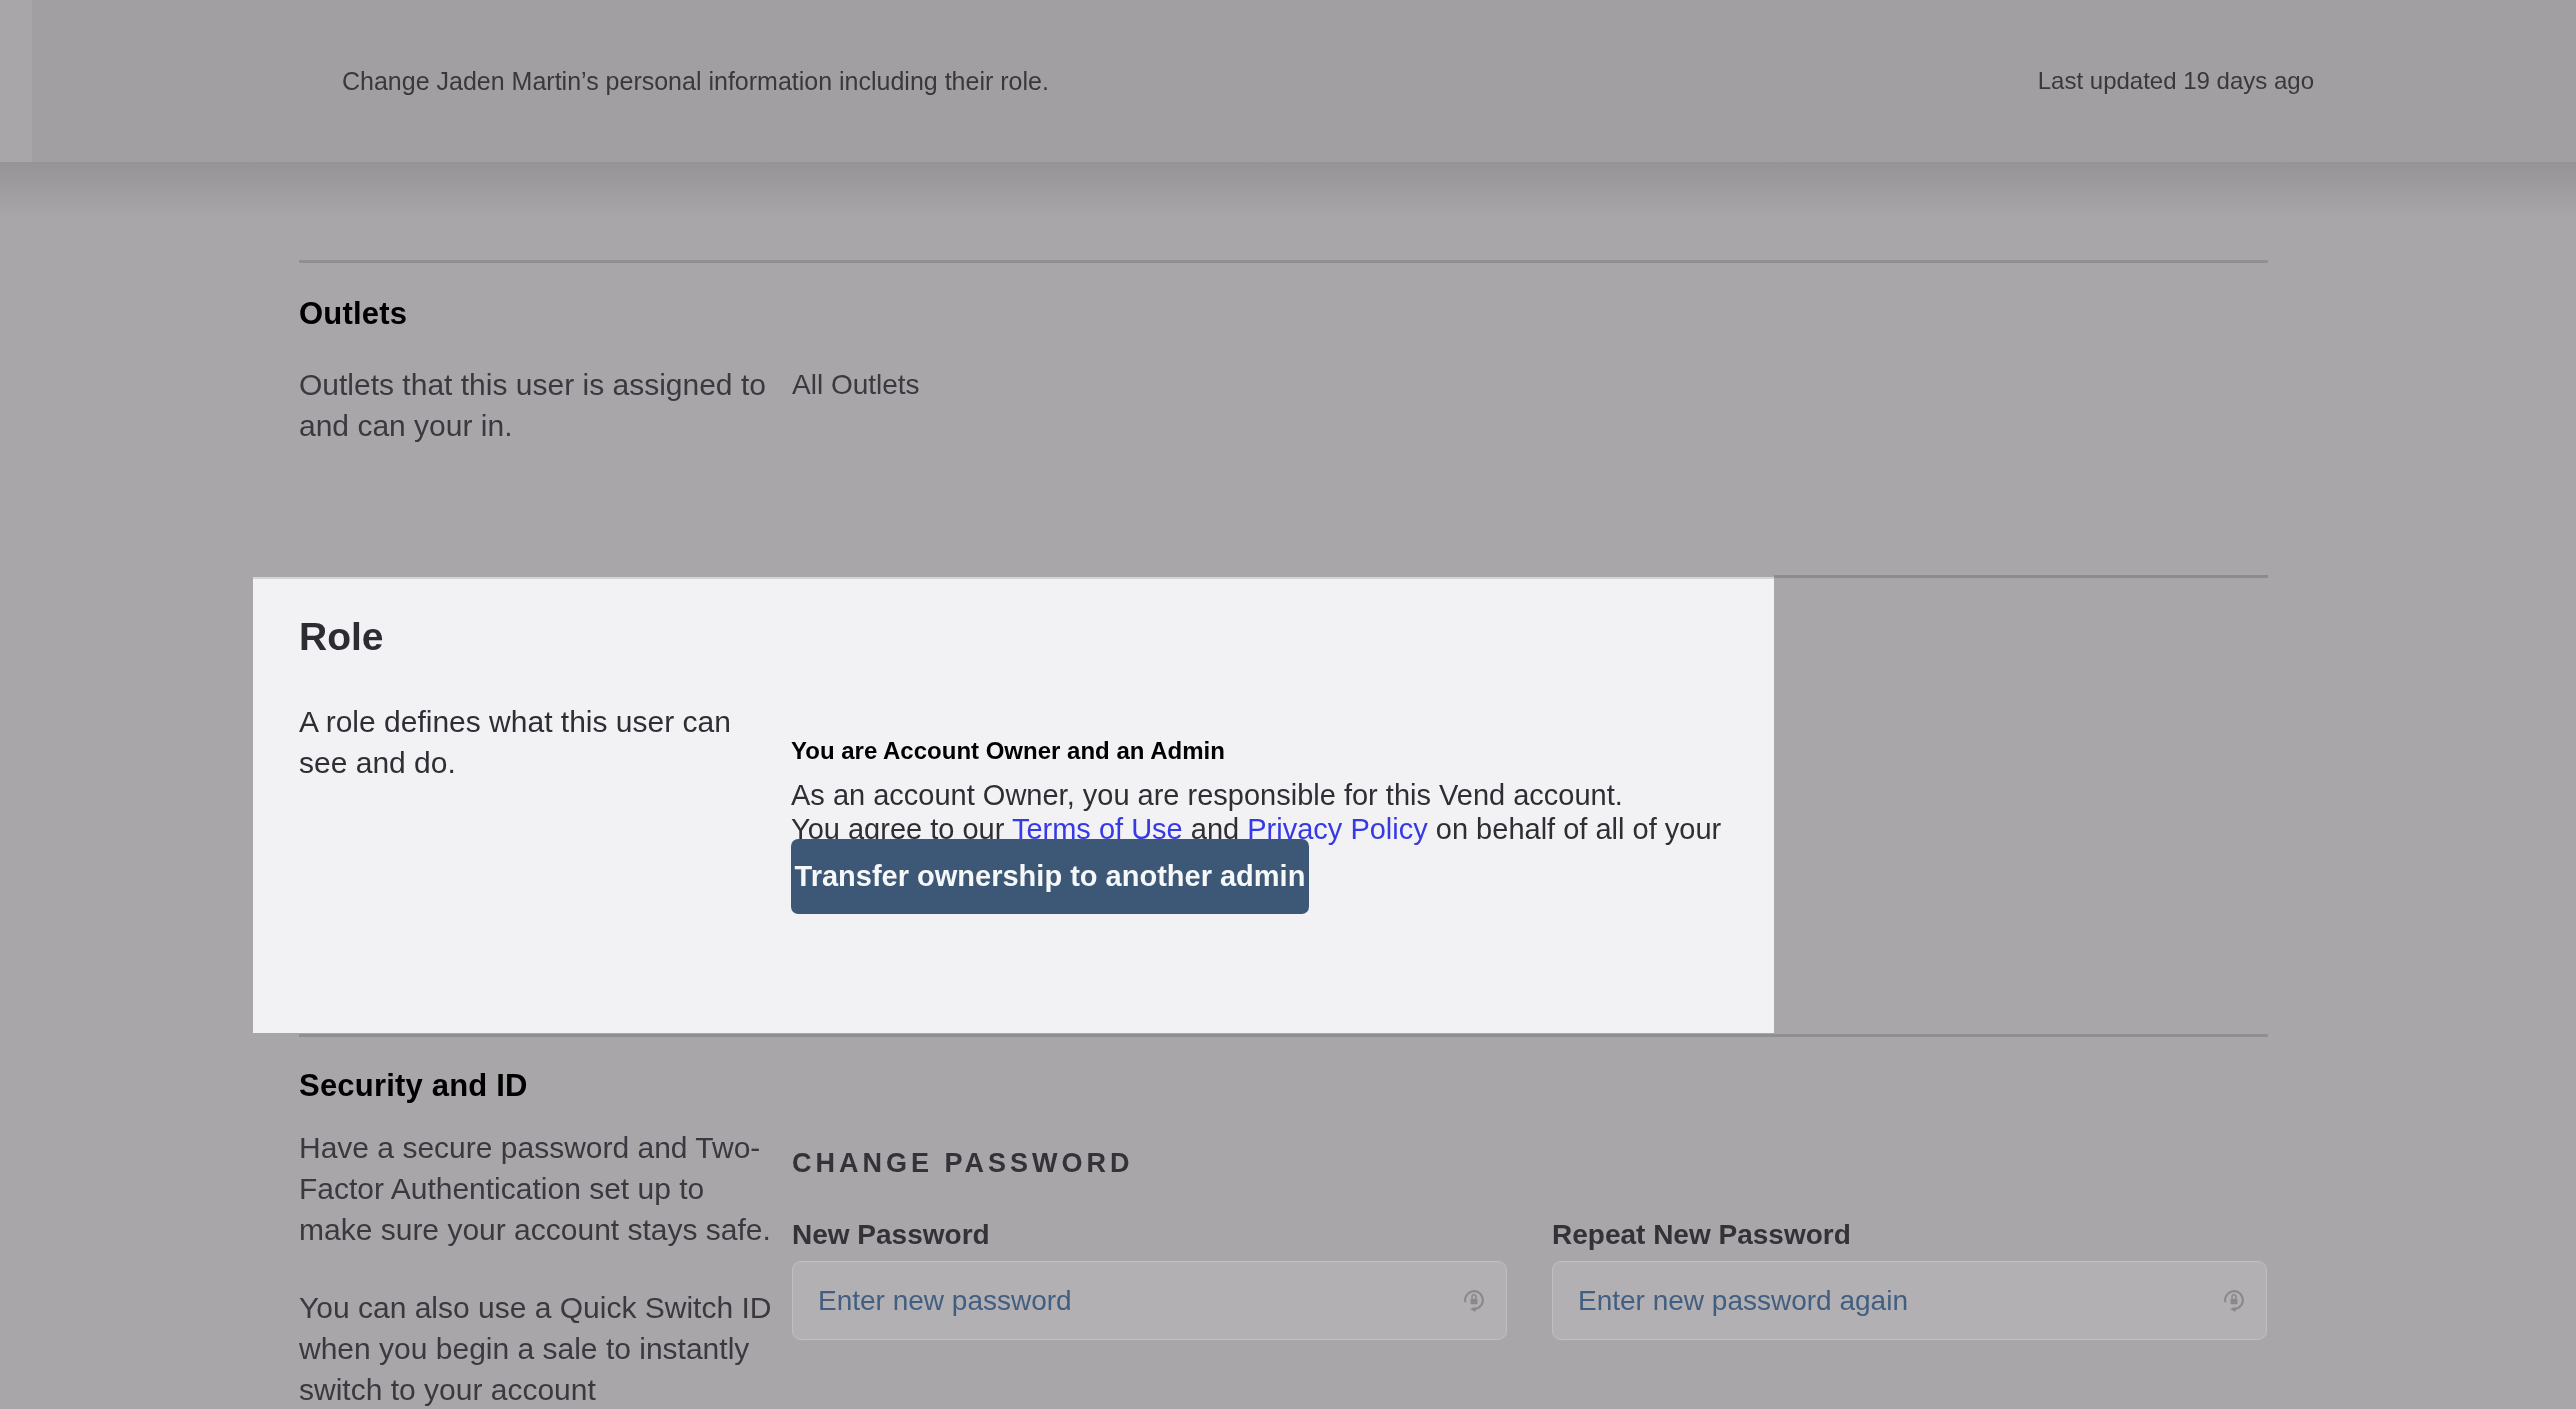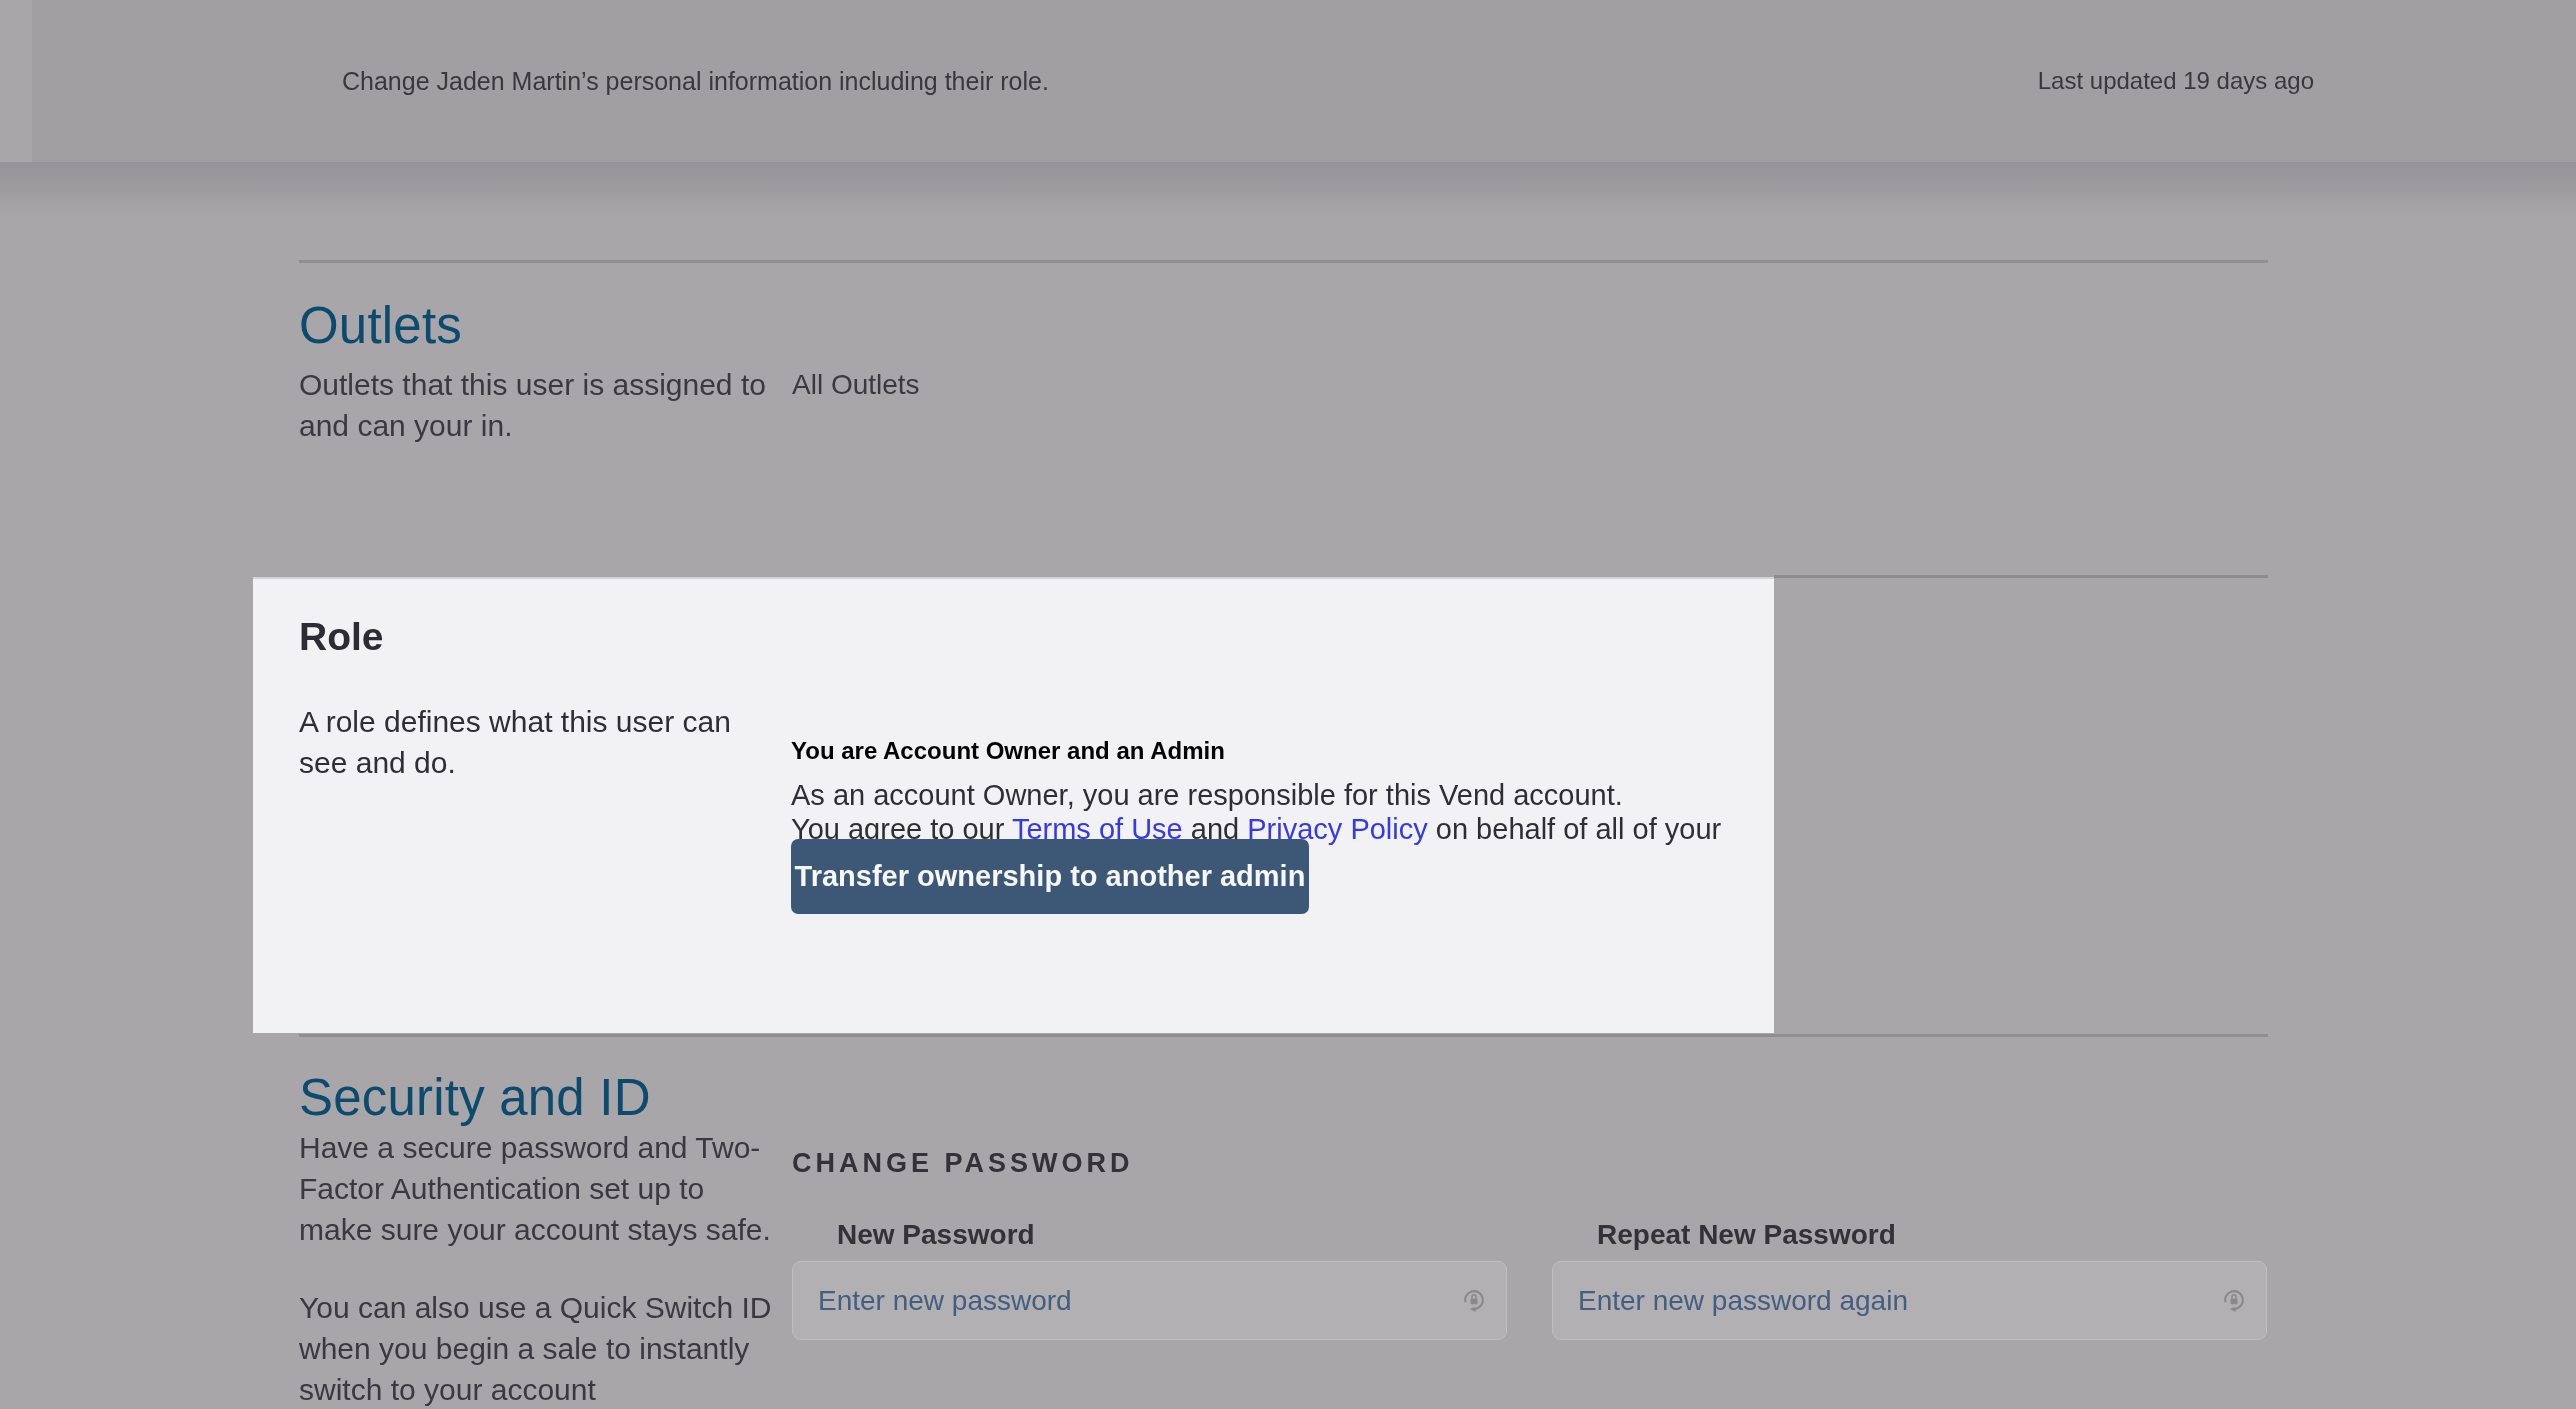--- a/index.html
+++ b/index.html
@@ -33,21 +33,21 @@
     background:linear-gradient(to bottom, rgba(52,50,55,0.16), rgba(52,50,55,0));
     pointer-events:none;
   }
   
   .divider{position:absolute;height:2.7px;background:#918f92;}
   .divider-1{left:299px;top:260px;width:1969px;}
   .divider-2{left:1774px;top:575px;width:494px;background:#8d8b8e;}
   .divider-3{left:299px;top:1034px;width:1969px;background:#908e91;}
   
   .section-title{
-    position:absolute;font-size:51px;font-weight:400;color:#0c4a6e;
+    position:absolute;font-size:31px;font-weight:700;color:#000000;
     letter-spacing:0.2px;
   }
   .outlets-title{left:299px;top:296px;}
   .security-title{left:299px;top:1068px;}
   .col-desc{
     position:absolute;left:299px;width:555px;
     font-size:30px;line-height:41px;color:#3b3940;
   }
   .outlets-desc{top:364px;}
   .outlets-value{
@@ -85,21 +85,21 @@
     font-family:"Liberation Sans", sans-serif;
     display:flex;align-items:center;justify-content:center;cursor:pointer;
   }
   
   .cp-heading{
     position:absolute;left:792px;top:1148px;
     font-size:27px;font-weight:700;letter-spacing:4px;color:#343238;
   }
   .field-label{
     position:absolute;top:1219px;
-    font-size:28px;font-weight:700;color:#343238;margin-left:45px;
+    font-size:28px;font-weight:700;color:#343238;
   }
   .label-new{left:792px;}
   .label-repeat{left:1552px;}
   .field{
     position:absolute;top:1261px;width:715px;height:79px;
   }
   .field-new{left:792px;}
   .field-repeat{left:1552px;border-radius:13px;}
   .field input{
     width:100%;height:100%;

